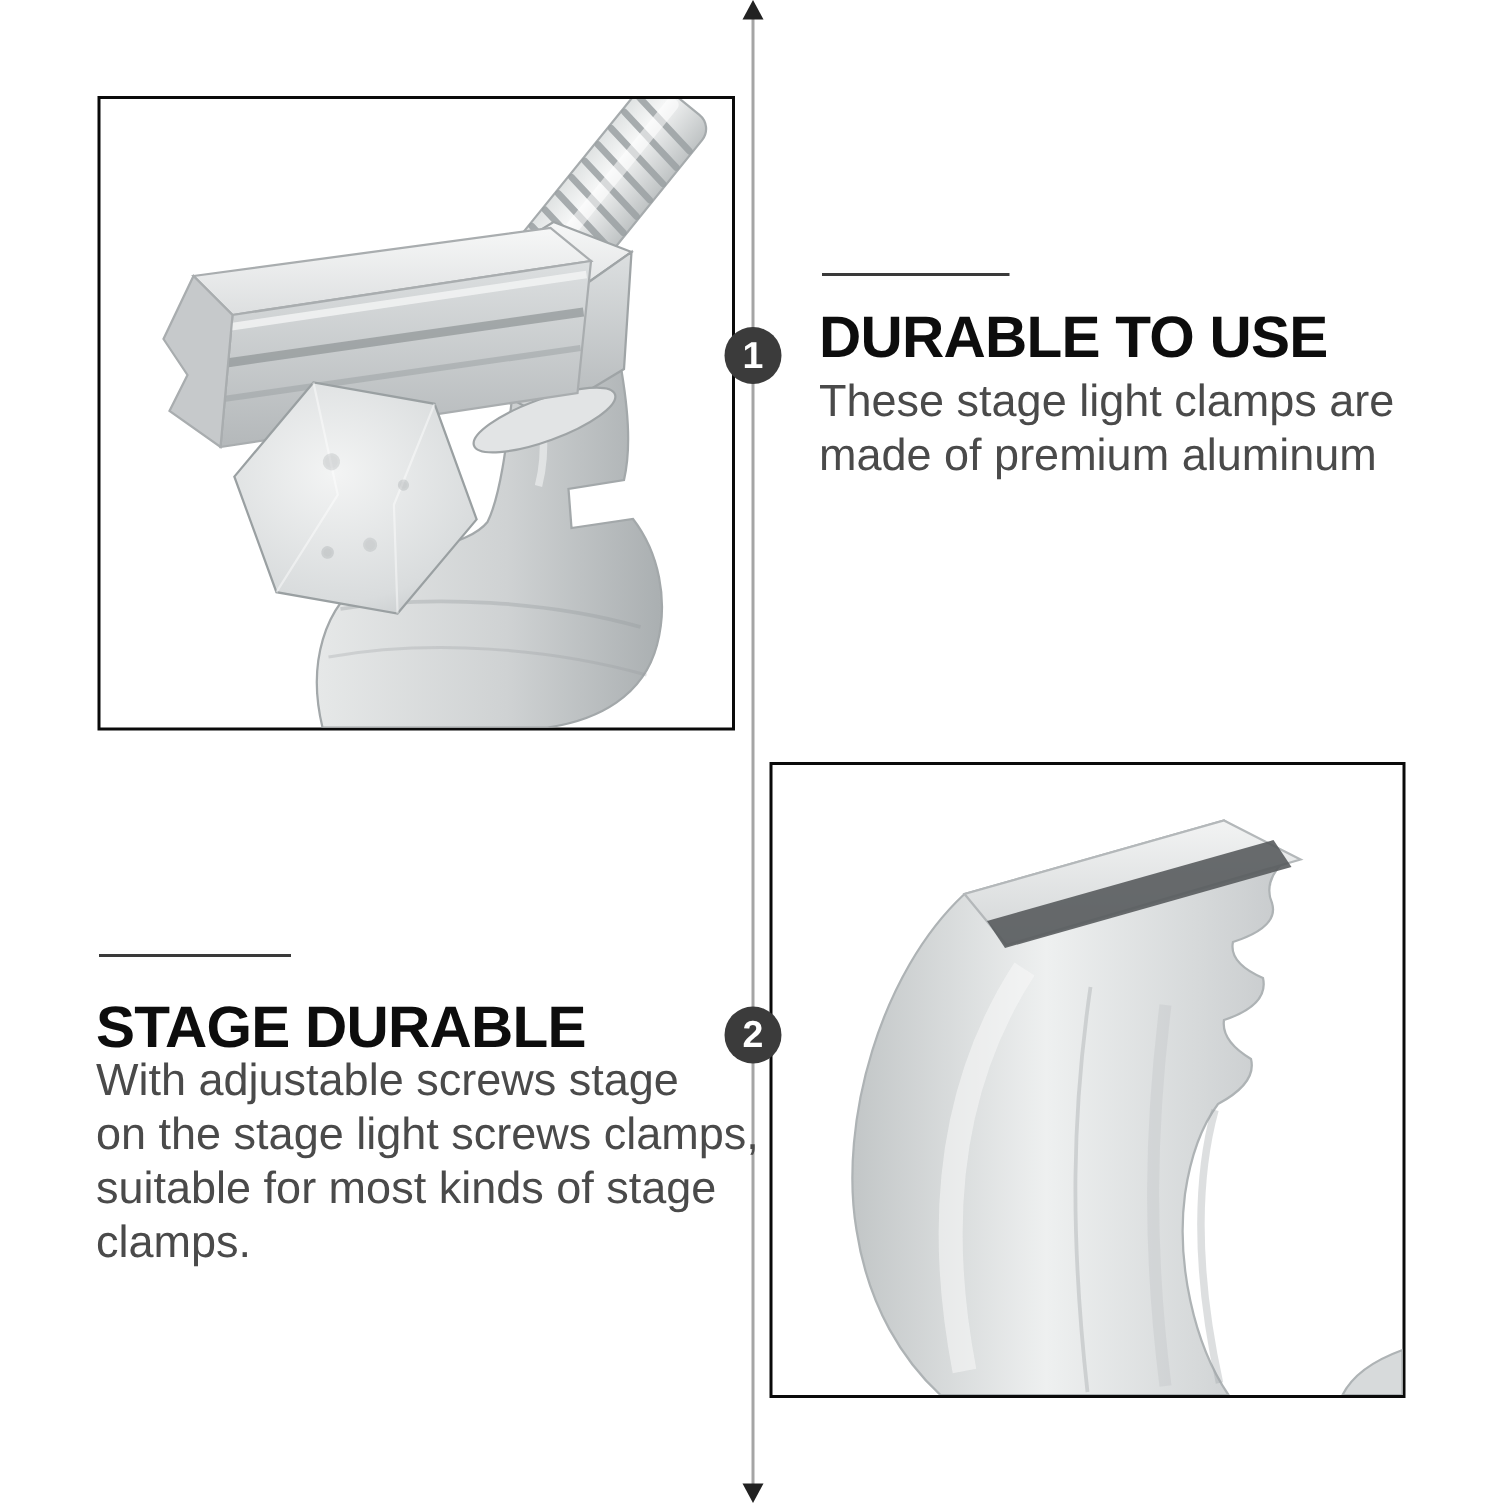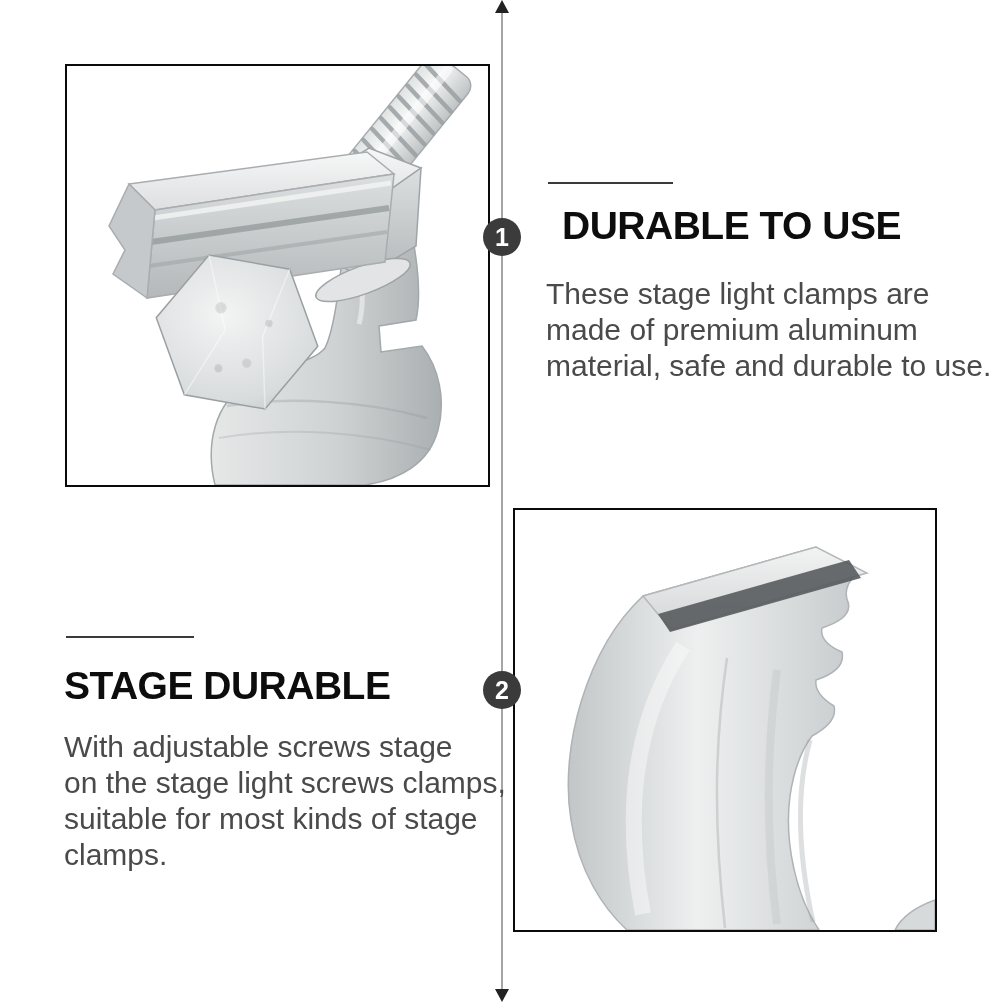--- a/index.html
+++ b/index.html
@@ -34,25 +34,25 @@
   }
   .badge1{left:483px;top:218px;}
   .badge2{left:483px;top:671px;}
   .rule{position:absolute;height:2px;background:var(--rule);}
   .rule1{left:548px;top:182px;width:125px;}
   .rule2{left:66px;top:636px;width:128px;}
   .title{
     position:absolute;margin:0;color:var(--heading-text);
     font-size:39px;font-weight:bold;line-height:1.15;letter-spacing:-0.5px;white-space:nowrap;
   }
-  .title1{left:562px;top:204px;text-align:right;}
+  .title1{left:546px;top:204px;text-align:right;}
   .title2{left:64px;top:664px;}
   .body{
     position:absolute;color:var(--body-text);
-    font-size:30px;line-height:36px;white-space:nowrap;margin-top:26px;
+    font-size:30px;line-height:36px;white-space:nowrap;
   }
   .body1{left:546px;top:250px;}
   .body2{left:64px;top:703px;}
 </style>
 </head>
 <body>
 
 <div class="canvas">
 
   <div class="vline"></div>
@@ -137,21 +137,20 @@
       </g>
     </svg>
   </figure>
 
   <div class="badge badge1">1</div>
   <div class="rule rule1"></div>
   <h2 class="title title1">DURABLE TO USE</h2>
   <div class="body body1">
     <div>These stage light clamps are</div>
     <div>made of premium aluminum</div>
-    <div>material, safe and durable to use.</div>
   </div>
 
   <figure class="photo photo2" aria-label="Close-up of curved aluminum clamp jaw with notched edge">
     <svg viewBox="0 0 420 420" width="420" height="420">
       <defs>
         <linearGradient id="p2band" x1="0" y1="0" x2="1" y2="0">
           <stop offset="0" stop-color="#c2c6c7"></stop>
             <stop offset="0.45" stop-color="#eef0f0"></stop>
           <stop offset="0.8" stop-color="#d6d9da"></stop>
             <stop offset="1" stop-color="#c8cbcd"></stop>

